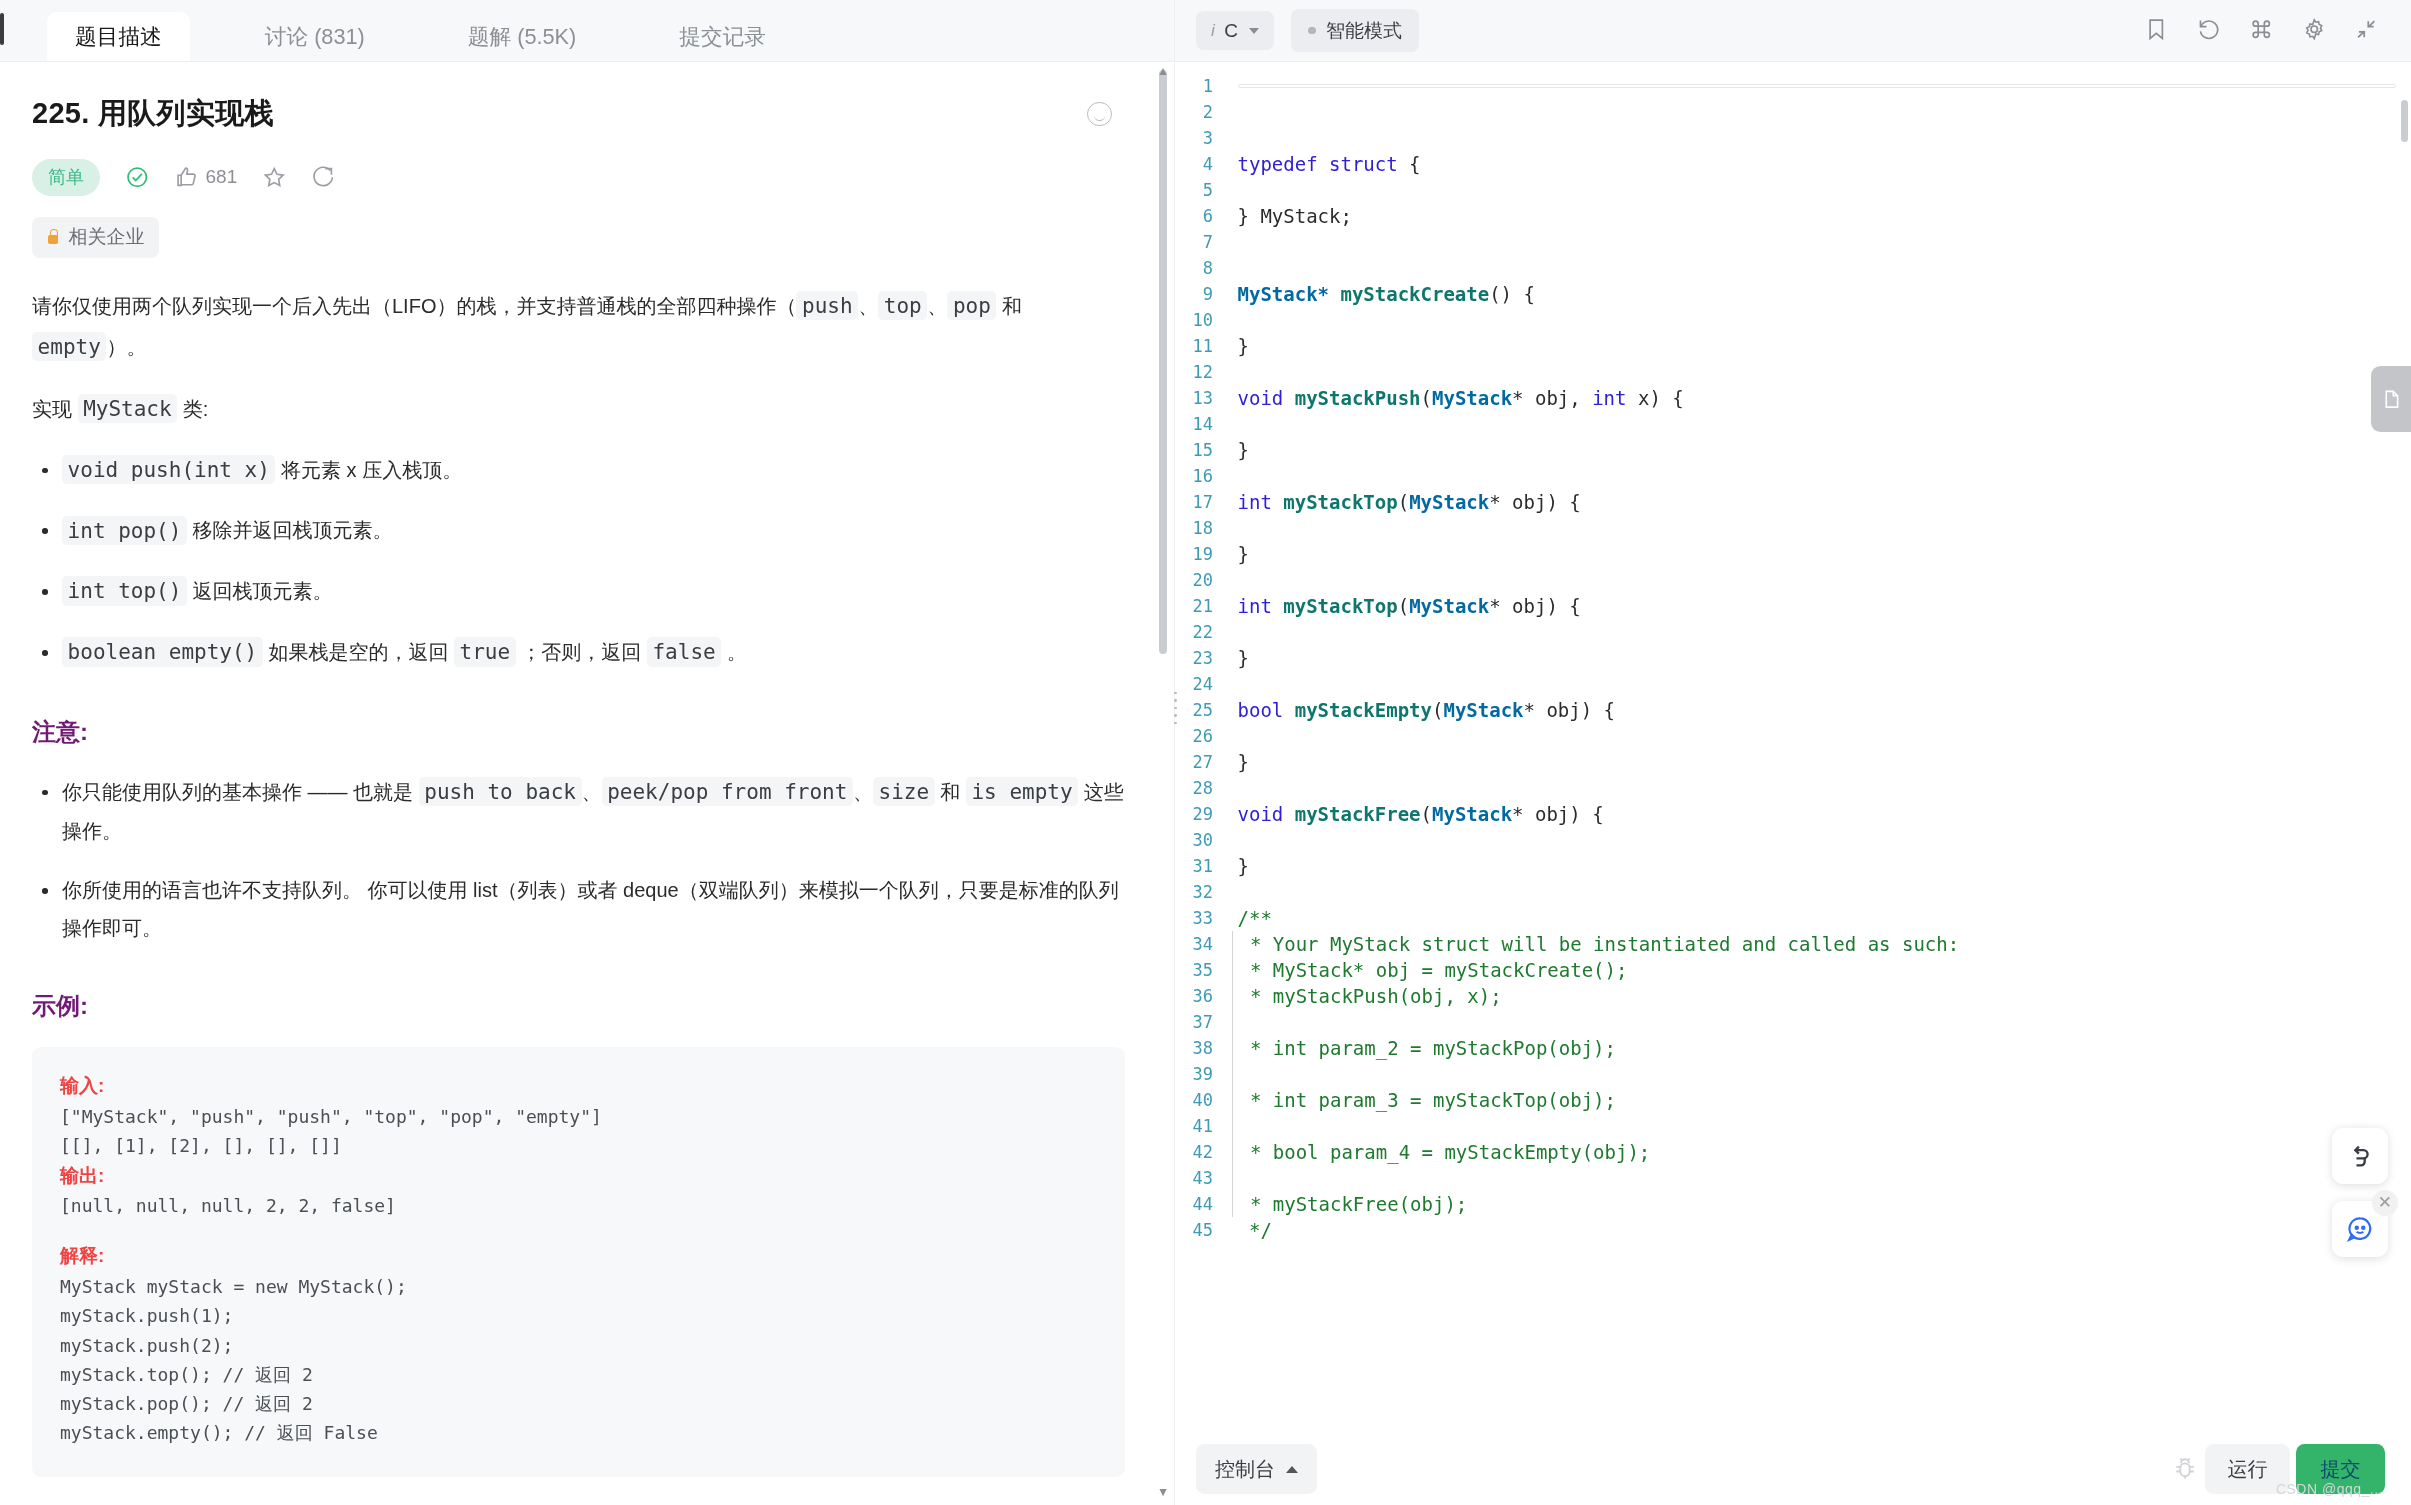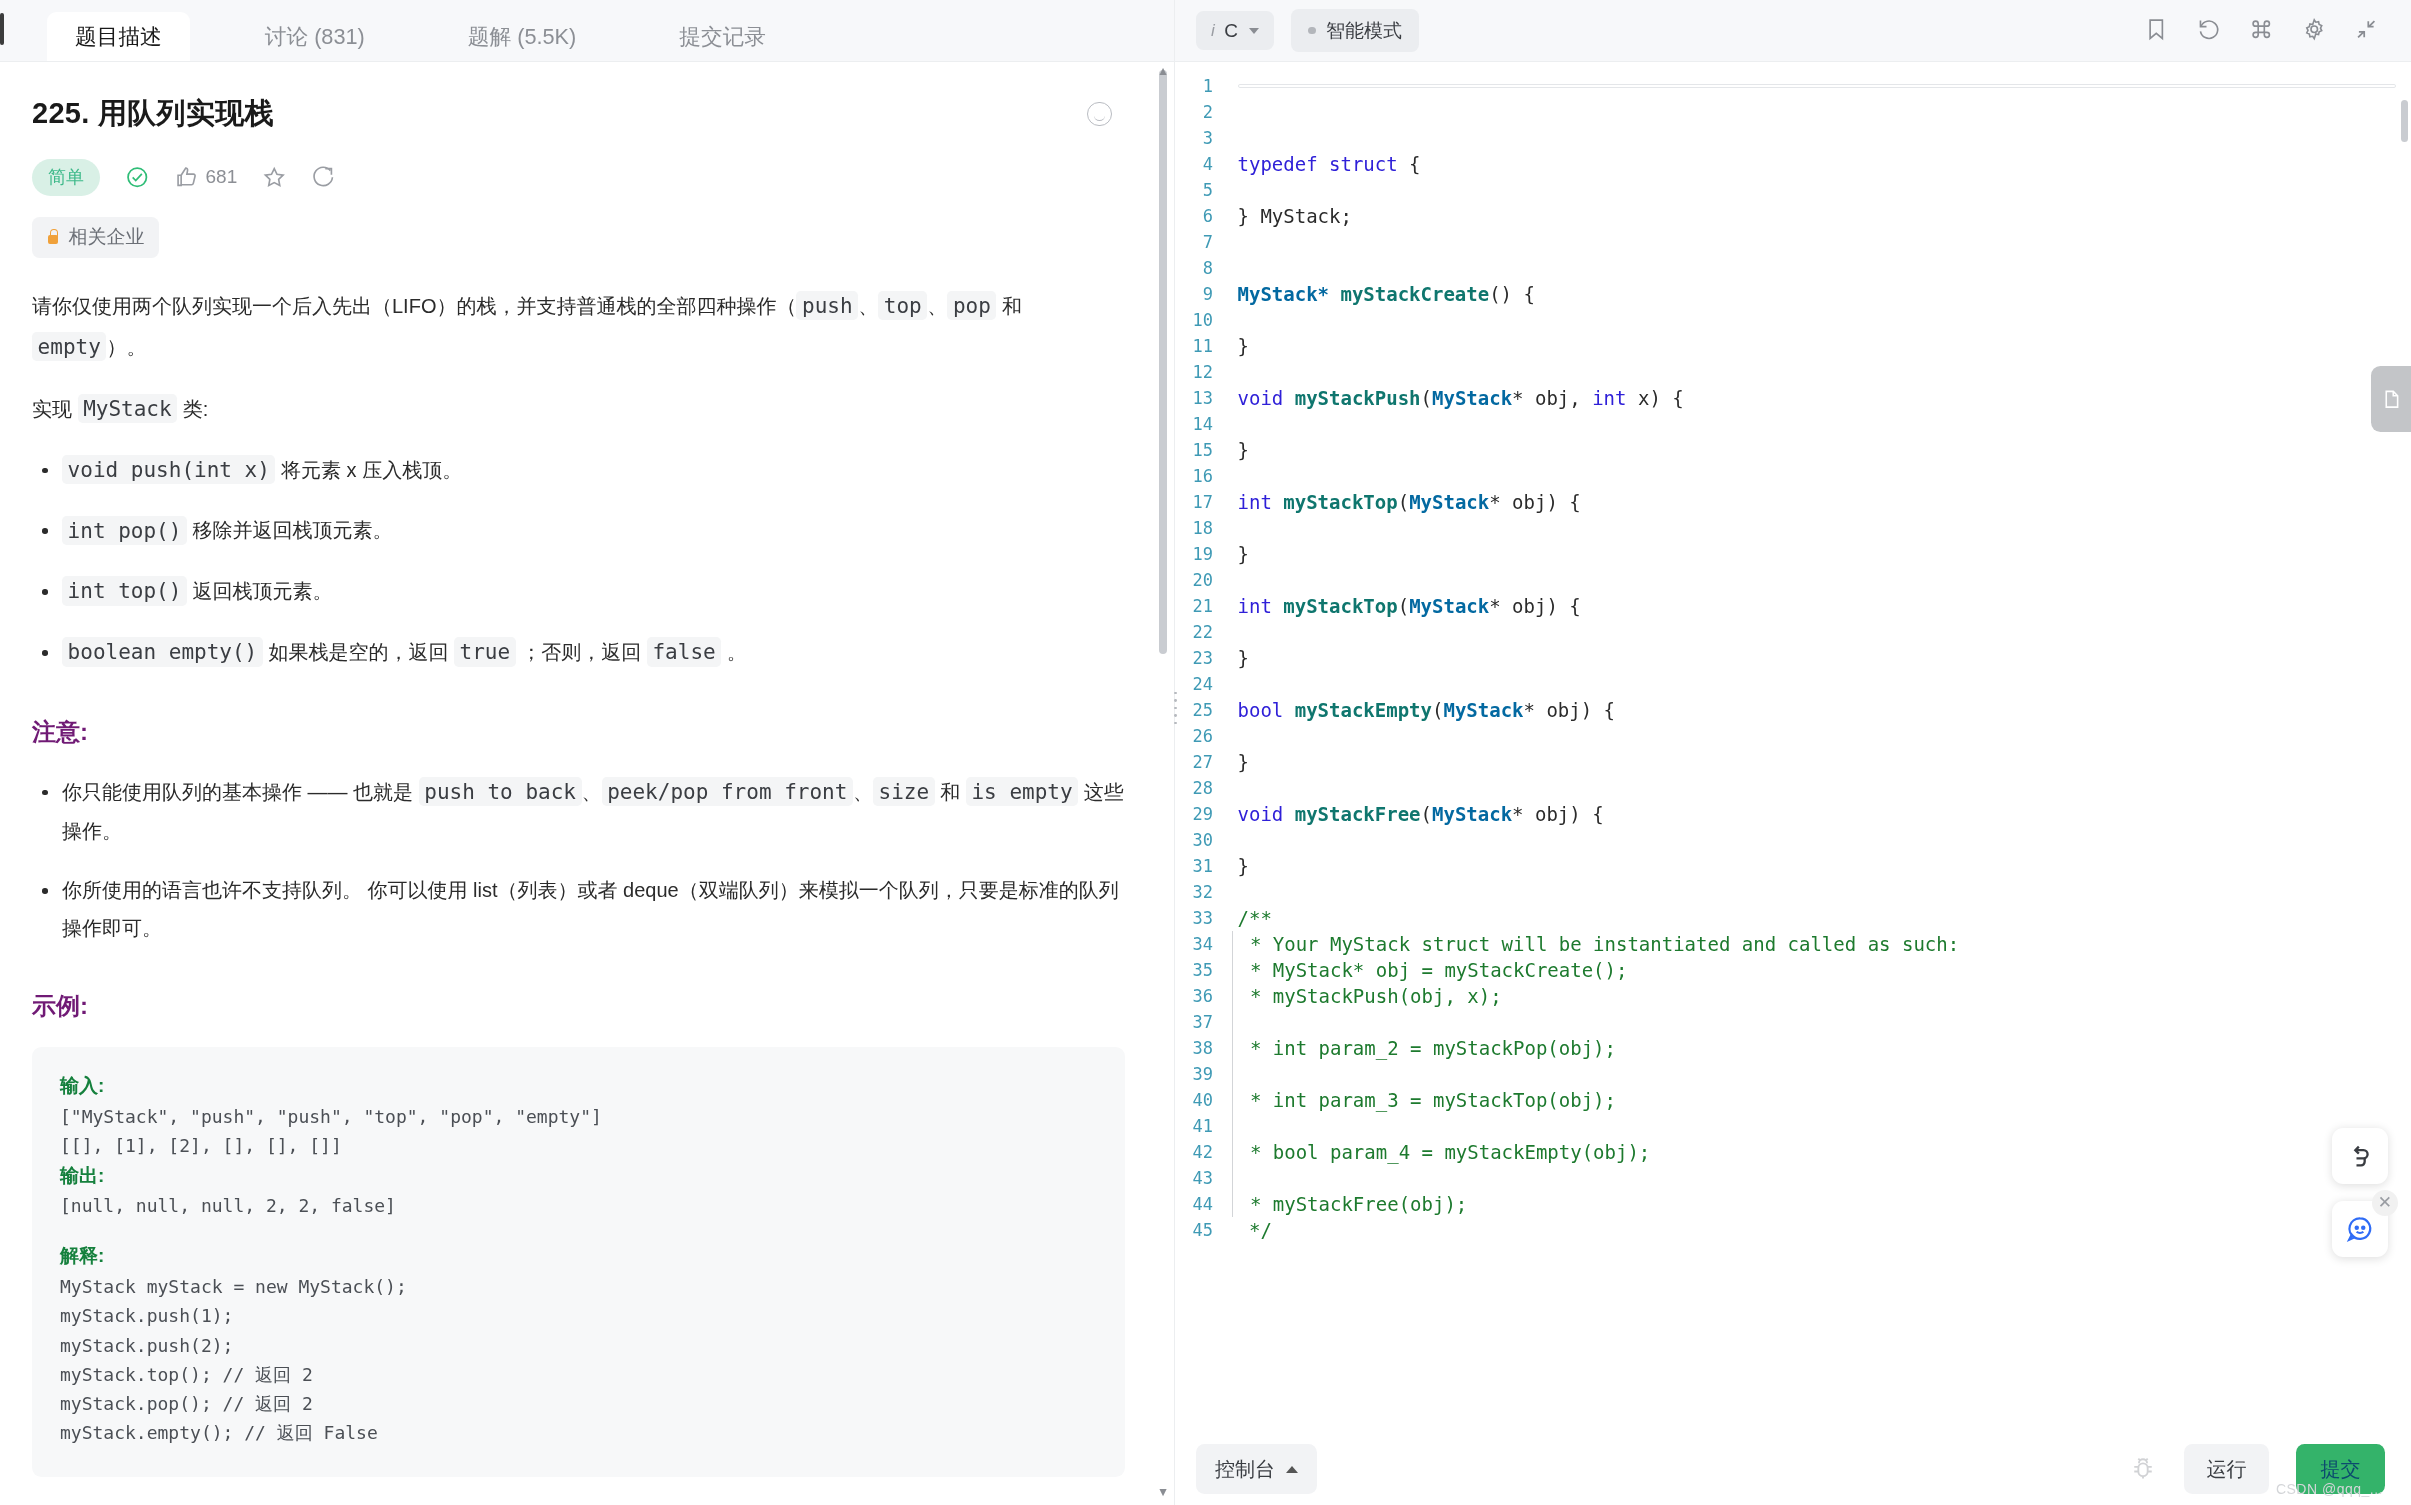--- a/index.html
+++ b/index.html
@@ -100,21 +100,21 @@
   h3.sec { font-size: 24px; font-weight: 700; color:#701a75; margin: 43px 0 24.5px; }
 
   .example-box {
     background:#f7f8f9; border-radius: 9.4px; padding: 24.5px 28px 30px;
     margin-bottom: 28px;
   }
   .example-box pre, .example-box .lbl {
     font-family: "DejaVu Sans Mono", monospace;
     font-size: 18px; line-height: 1.62; color:#4b4f55; white-space: pre-wrap;
   }
-  .example-box .lbl { font-weight: 700; color:#15803d; font-family:"Liberation Sans",sans-serif; font-size:19px;}
+  .example-box .lbl { font-weight: 700; color:#ef4444; font-family:"Liberation Sans",sans-serif; font-size:19px;}
   .spacer-line { height: 21px; }
 
   .left-scrollbar {
     position:absolute; right: 6.6px; top: 62px; width: 8.5px; height: 1444px;
     background: transparent;
   }
   .left-scrollbar .thumb {
     position:absolute; top: 7.5px; left:0; width:8.5px; height: 584px;
     background:#c9ccd1; border-radius:4.7px;
   }
@@ -202,21 +202,21 @@
     display:flex; align-items:center; justify-content:center; cursor:pointer; position:relative;
   }
   .close-badge {
     position:absolute; right:-9.4px; top:-11.3px; width: 26px; height:26px;
     background:#f1f1f1; border-radius:50%; display:flex; align-items:center; justify-content:center;
     color:#9a9da3; font-size:17px; cursor:pointer;
   }
 
   .editor-bottombar {
     height: 74px; min-height:74px; display:flex; align-items:center;
-    padding: 0 26px 0 21px; background:#ffffff; gap: 27px;
+    padding: 0 26px 0 21px; background:#ffffff; gap: 6px;
   }
   .console-btn {
     background:#f2f3f5; border-radius:8.5px; padding: 11.3px 19px;
     font-size: 20px; color:#3a3d42; display:flex; align-items:center; gap:11.3px; cursor:pointer;
   }
   .caret-up { width:0;height:0;border-left:6.6px solid transparent;border-right:6.6px solid transparent;border-bottom:7.5px solid #555; }
   .bb-spacer { flex:1; }
   .bug-btn { cursor:pointer; opacity:.45; }
   .run-btn {
     background:#f2f3f5; border-radius:8.5px; padding: 11.3px 22.6px;

